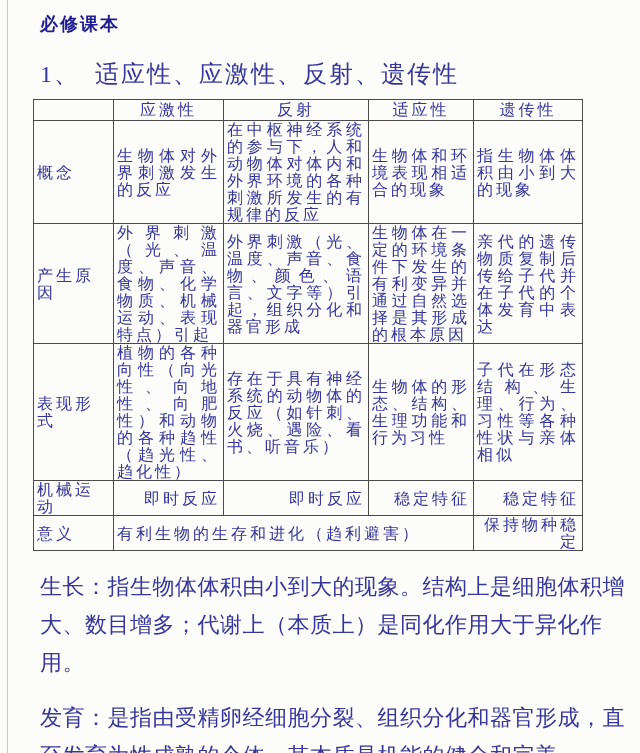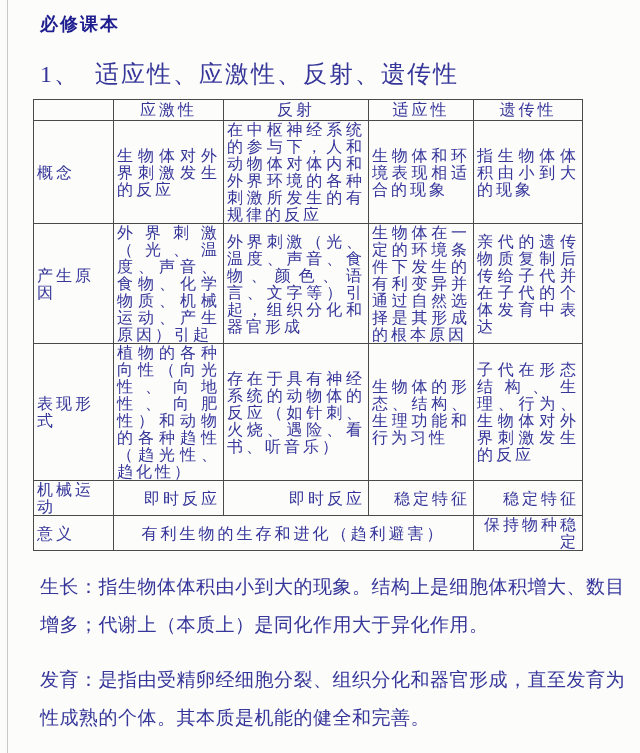--- a/index.html
+++ b/index.html
@@ -57,26 +57,26 @@
   }
   .info-table th { text-align: center; padding: 1px 3px; line-height: 18px; }
   .col-label { width: 80px; }
   .col-irr   { width: 110px; }
   .col-ref   { width: 145px; }
   .col-ada   { width: 105px; }
   .col-her   { width: 109px; }
   td.row-label { }
   td.body-cell { text-align: justify; text-justify: inter-character; }
   tr.center-row td.body-cell { text-align: right; }
-  td.merged-cell { text-align: center; }
+  td.merged-cell { }
   td.last-cell { text-align: right; }
   .para {
     margin: 17px 3px 0 7px;
     width: 600px;
-    font-size: 19px;
+    font-size: 22px;
     line-height: 38px;
     letter-spacing: 0.5px;
   }
   .sec2 { margin-top: 16px; }
 </style>
 </head>
 <body>
 
 <div class="scan-edge"></div>
 
@@ -108,31 +108,31 @@
     <tbody>
       <tr>
         <td class="row-label">概念</td>
         <td class="body-cell">生物体对外界刺激发生的反应</td>
         <td class="body-cell">在中枢神经系统的参与下，人和动物体对体内和外界环境的各种刺激所发生的有规律的反应</td>
         <td class="body-cell">生物体和环境表现相适合的现象</td>
         <td class="body-cell">指生物体体积由小到大的现象</td>
       </tr>
       <tr>
         <td class="row-label">产生原因</td>
-        <td class="body-cell">外界刺激（光、温度、声音、食物、化学物质、机械运动、产生原因）引起</td>
+        <td class="body-cell">外界刺激（光、温度、声音、食物、化学物质、机械运动、表现特点）引起</td>
         <td class="body-cell">外界刺激（光、温度、声音、食物、颜色、语言、文字等）引起，组织分化和器官形成</td>
         <td class="body-cell">生物体在一定的环境条件下发生的有利变异并通过自然选择是其形成的根本原因</td>
         <td class="body-cell">亲代的遗传物质复制后传给子代并在子代的个体发育中表达</td>
       </tr>
       <tr>
         <td class="row-label">表现形式</td>
         <td class="body-cell">植物的各种向性（向光性、向地性、向肥性）和动物的各种趋性（趋光性、趋化性）</td>
         <td class="body-cell">存在于具有神经系统的动物体的反应（如针刺、火烧、遇险、看书、听音乐）</td>
         <td class="body-cell">生物体的形态、结构、生理功能和行为习性</td>
-        <td class="body-cell">子代在形态结构、生理、行为、生物体对外界刺激发生的反应</td>
+        <td class="body-cell">子代在形态结构、生理、行为、习性等各种性状与亲体相似</td>
       </tr>
       <tr class="center-row">
         <td class="row-label">机械运动</td>
         <td class="body-cell">即时反应</td>
         <td class="body-cell">即时反应</td>
         <td class="body-cell">稳定特征</td>
         <td class="body-cell">稳定特征</td>
       </tr>
       <tr>
         <td class="row-label">意义</td>

